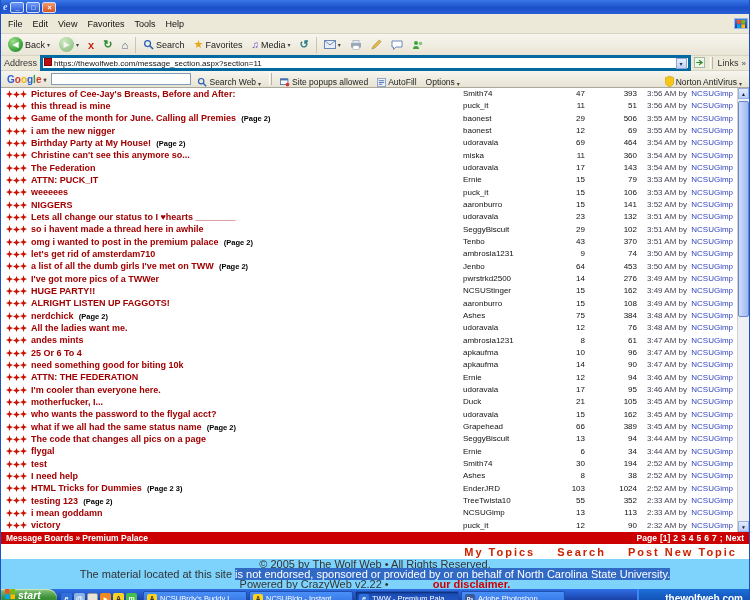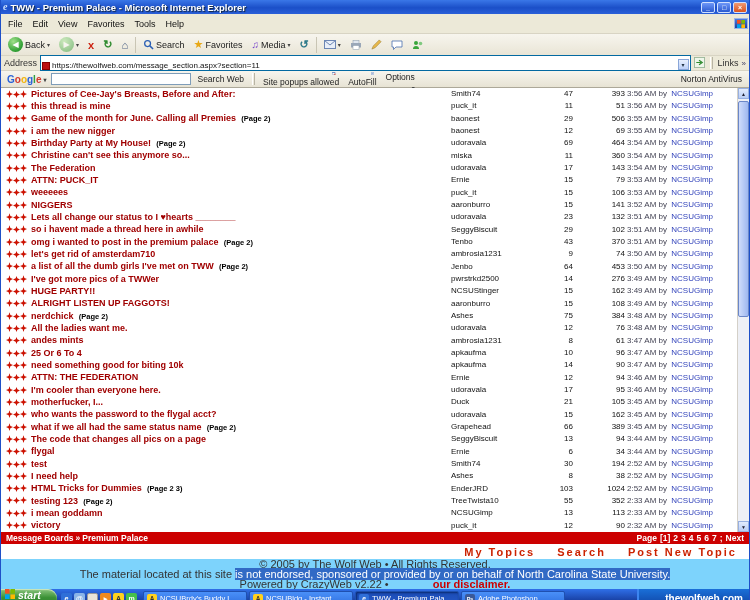--- a/index.html
+++ b/index.html
@@ -29,47 +29,47 @@
   .stop-x{color:#cc2211;font-weight:bold;font-size:11px;}
   .refresh-g{color:#2d8a2d;font-size:11px;font-weight:bold;}
   .home-g{color:#55688a;font-size:11px;}
   .fav-star{color:#e8a817;font-size:11px;}
   .media-g{color:#7744cc;font-size:10px;}
   .hist-g{color:#2d7a8a;font-size:11px;font-weight:bold;}
   .tsep{width:1px;height:16px;background:#c9c5b4;margin:0 2px;}
 
   
   .addressbar{height:15px;background:#ece9d8;border-bottom:1px solid #d8d4c4;display:flex;align-items:center;gap:3px;padding:0 3px;font-size:9px;color:#333;flex:none;}
-  .addr-field{flex:1;height:16px;background:#fff;border:1px solid #0369a1;display:flex;align-items:flex-end;gap:2px;padding:0 1px;}
+  .addr-field{flex:1;height:16px;background:#fff;border:3px solid #0369a1;display:flex;align-items:flex-start;gap:2px;padding:0 1px;}
   .favicon{width:8px;height:8px;background:#b11;flex:none;border:1px solid #800;}
   .addr-input{flex:1;border:none;outline:none;font-size:8px;font-family:"Liberation Sans",sans-serif;color:#111;height:10px;padding:0;background:transparent;}
   .addr-dd{width:11px;height:11px;background:linear-gradient(#e8f0fe,#bcd0f8);border:1px solid #8aa6d8;font-size:6px;text-align:center;line-height:10px;color:#234;}
   .vgrip{width:3px;height:12px;border-left:1px solid #fff;border-right:1px solid #b8b4a4;margin:0 2px;}
   .links-label{color:#333;}
   .chev{color:#446;font-size:8px;}
 
   
   .googlebar{height:17px;background:linear-gradient(#f7f5ee,#e7e3d4);border-bottom:1px solid #aca899;display:flex;align-items:center;gap:3px;padding:0 4px;font-size:8.5px;color:#222;flex:none;}
   .google-logo{display:flex;align-items:center;gap:2px;font-weight:bold;font-size:10px;padding:0 2px;}
   .google-input{width:140px;height:12px;border:1px solid #7f9db9;font-size:8px;padding:0 2px;font-family:"Liberation Sans",sans-serif;}
-  .gbtn{display:flex;align-items:flex-end;gap:2px;padding:0 3px;height:15px;flex-direction:column;}
+  .gbtn{display:flex;align-items:flex-end;gap:2px;padding:0 3px;height:15px;}
   .googlebar .spacer{flex:1;}
 
   
   .list-region{height:444px;display:flex;flex:none;background:#fff;}
   .topic-list{flex:1;overflow:hidden;}
   .topic-row{height:12.33px;display:flex;align-items:center;font-size:8px;line-height:12px;white-space:nowrap;}
   .icon-cell{width:30px;padding-left:5px;flex:none;display:flex;align-items:center;}
   .title-cell{flex:1;overflow:hidden;}
   .topic-title{color:#a00000;font-weight:bold;font-size:9px;text-decoration:none;}
   .topic-pages{color:#000;font-weight:bold;font-size:7.5px;margin-left:3px;}
   .author-cell{width:88px;flex:none;color:#111;overflow:hidden;}
   .replies-cell{width:34px;flex:none;text-align:right;color:#111;}
   .views-cell{width:52px;flex:none;text-align:right;color:#111;}
-  .last-cell{width:112px;flex:none;padding-left:2px;overflow:hidden;}
+  .last-cell{width:100px;flex:none;padding-left:10px;overflow:hidden;}
   .last-time{color:#445;}
   .last-user{color:#3344bb;text-decoration:none;margin-left:2px;}
 
   
   .vscroll{width:12px;flex:none;display:flex;flex-direction:column;background:#eef0f6;border-left:1px solid #d4d0c8;}
   .scroll-arrow{height:11px;flex:none;background:linear-gradient(#e3ecfd,#b9cdf5);border:1px solid #98b0e0;font-size:5px;color:#223;text-align:center;line-height:10px;}
   .scroll-track{flex:1;position:relative;}
   .scroll-thumb{position:absolute;left:0;right:0;top:2px;height:216px;background:linear-gradient(90deg,#cfdcfb,#9fb8f0);border:1px solid #6b87c8;border-radius:2px;}
 
   
@@ -115,21 +115,20 @@
   .msn-icon::before{content:"m";}
   .photoshop-icon::before{content:"Ps";}
 </style>
 </head>
 <body>
 
 <div class="window">
 
   <div class="titlebar">
     <span class="ie-e">e</span>
-    <span class="title-text">TWW - Premium Palace - Microsoft Internet Explorer</span>
     <span class="win-controls">
       <span class="win-btn">_</span>
       <span class="win-btn">□</span>
       <span class="win-btn close">×</span>
     </span>
   </div>
 
   <div class="menubar">
     <span class="menu-item">File</span>
     <span class="menu-item">Edit</span>

